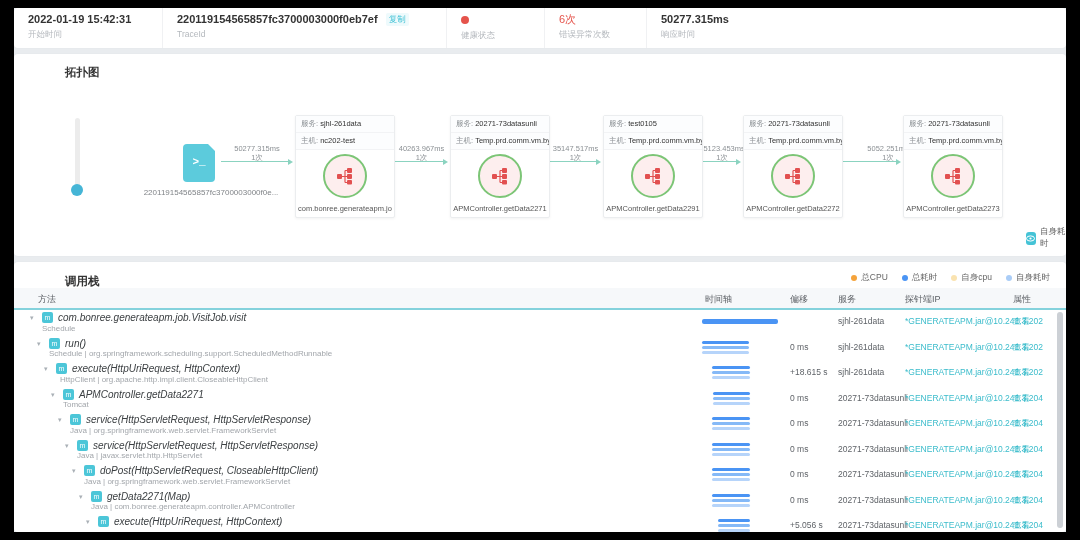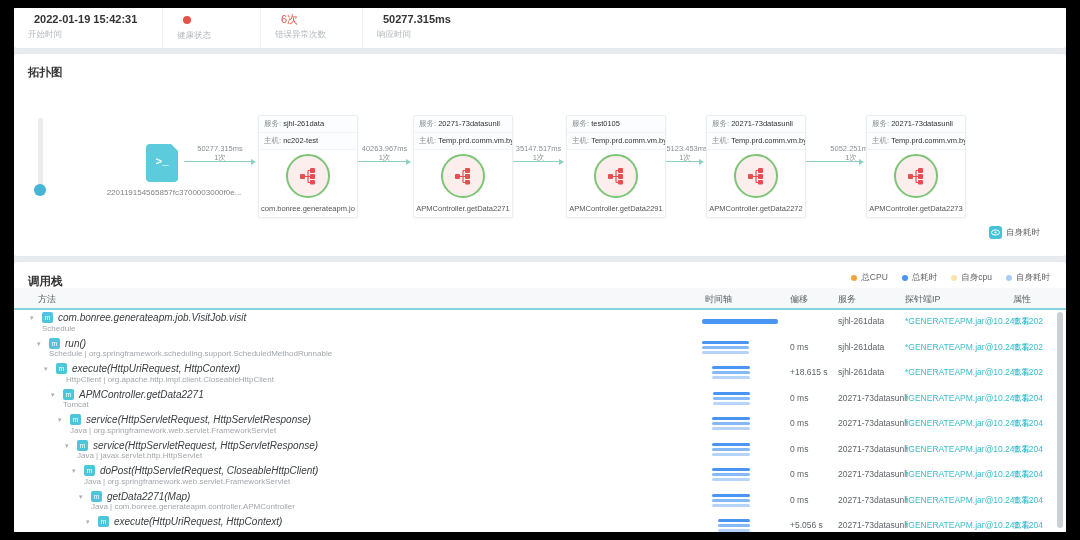--- a/index.html
+++ b/index.html
@@ -1,26 +1,26 @@
 <!DOCTYPE html>
 <html><head>
 <meta charset="utf-8">
 <style>
   html,body{margin:0;padding:0;}
   body{width:1080px;height:540px;background:#000;position:relative;overflow:hidden;
        font-family:"Liberation Sans","DejaVu Sans",sans-serif;-webkit-font-smoothing:antialiased;}
-  .abs{position:absolute;}
+  .abs{position:absolute;margin-left:37px;}
   .page{position:absolute;left:14px;top:8px;width:1052px;height:524px;background:#e9ecef;}
   .card{position:absolute;background:#fff;border-radius:4px;box-shadow:0 0 2px rgba(0,0,0,.04);}
 
   
   .hdr{left:0;top:0;width:1052px;height:40px;display:flex;align-items:stretch;}
   .hdr-sec{padding:5px 0 0 14px;box-sizing:border-box;border-left:1px solid #f0f1f3;}
   .hdr-sec:first-child{border-left:none;}
-  .hdr-val{font-size:11px;font-weight:bold;color:#333;line-height:13px;white-space:nowrap;margin-left:6px;}
+  .hdr-val{font-size:11px;font-weight:bold;color:#333;line-height:13px;white-space:nowrap;}
   .hdr-lbl{font-size:8.5px;color:#b4b8bd;line-height:10px;margin-top:3px;white-space:nowrap;}
   .copy-chip{display:inline-block;margin-left:8px;font-size:8.5px;font-weight:normal;color:#45c3d6;
              background:#eefafc;border-radius:2px;padding:0 3px;cursor:pointer;vertical-align:1px;}
   .dot{display:inline-block;width:8px;height:8px;border-radius:50%;}
   .cpu-bar{width:226px;height:5px;border-radius:3px;background:#f0f2f4;margin-top:4px;}
 
   
   .topo{left:0;top:46px;width:1052px;height:202px;overflow:hidden;}
   .sec-title{font-size:11.5px;font-weight:bold;color:#333;}
   .slider-track{left:24px;top:64px;width:5px;height:74px;border-radius:3px;background:#ececec;}
@@ -75,20 +75,24 @@
 </head>
 <body>
 
 <div class="page">
 
   <div class="card hdr">
     <div class="hdr-sec" style="width:148px">
       <div class="hdr-val">2022-01-19 15:42:31</div>
       <div class="hdr-lbl">开始时间</div>
     </div>
+    <div class="hdr-sec" style="width:284px">
+      <div class="hdr-val"><span>220119154565857fc3700003000f0eb7ef</span><span class="copy-chip">复制</span></div>
+      <div class="hdr-lbl">TraceId</div>
+    </div>
     <div class="hdr-sec" style="width:98px">
       <div class="hdr-val" style="padding-top:1px"><span class="dot" style="background:#e5534b"></span></div>
       <div class="hdr-lbl">健康状态</div>
     </div>
     <div class="hdr-sec" style="width:102px">
       <div class="hdr-val" style="color:#e5534b;font-weight:normal">6次</div>
       <div class="hdr-lbl">错误异常次数</div>
     </div>
     <div class="hdr-sec" style="width:113px">
       <div class="hdr-val">50277.315ms</div>
@@ -278,21 +282,21 @@
           </div>
           <span class="cs-off">0 ms</span>
           <span class="cs-srv">sjhl-261data</span>
           <span class="cs-ip">*GENERATEAPM.jar@10.241.3.202</span>
           <span class="cs-view">查看</span>
         </div>
         <div class="cs-row" style="top: 51px;">
           <span class="caret" style="left: 30px;">▾</span>
           <span class="m-icon" style="left: 42px;">m</span>
           <span class="m-name" style="left: 58px;">execute(HttpUriRequest, HttpContext)</span>
-          <span class="m-sub" style="left: 52px;">HttpClient | org.apache.http.impl.client.CloseableHttpClient</span>
+          <span class="m-sub" style="left: 46px;">HttpClient | org.apache.http.impl.client.CloseableHttpClient</span>
           <div class="bar-wrap">
             <div style="position: absolute; height: 3px; border-radius: 1.5px; background: rgb(74, 148, 244); top: 1px; left: 12px; width: 38px;"></div>
             <div style="position: absolute; height: 3px; border-radius: 1.5px; background: rgb(133, 185, 247); top: 6px; left: 12px; width: 38px;"></div>
             <div style="position: absolute; height: 3px; border-radius: 1.5px; background: rgb(182, 212, 250); top: 11px; left: 12px; width: 38px;"></div>
           </div>
           <span class="cs-off">+18.615 s</span>
           <span class="cs-srv">sjhl-261data</span>
           <span class="cs-ip">*GENERATEAPM.jar@10.241.3.202</span>
           <span class="cs-view">查看</span>
         </div>

